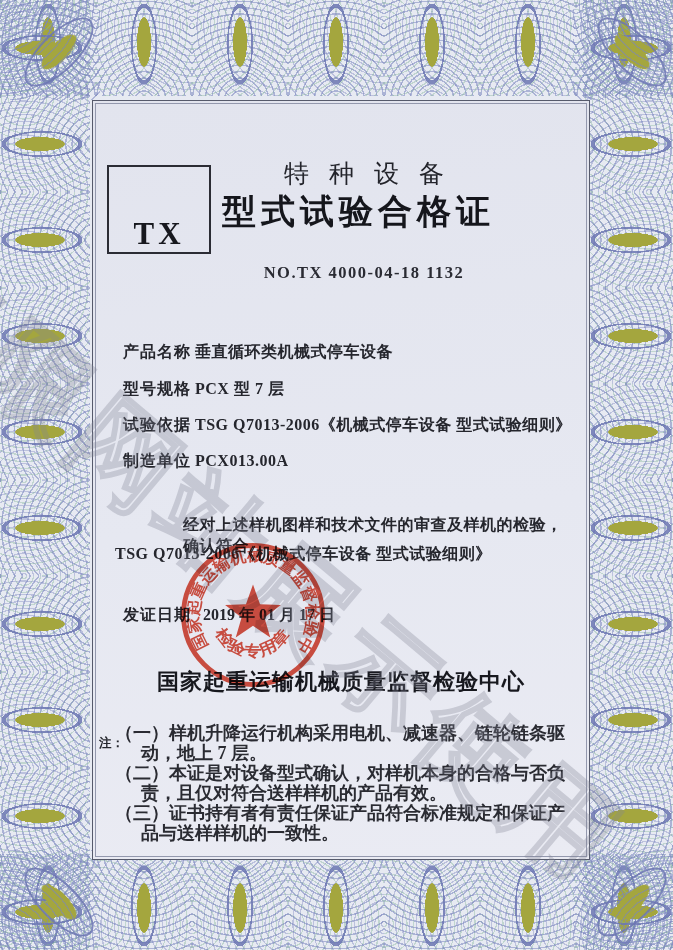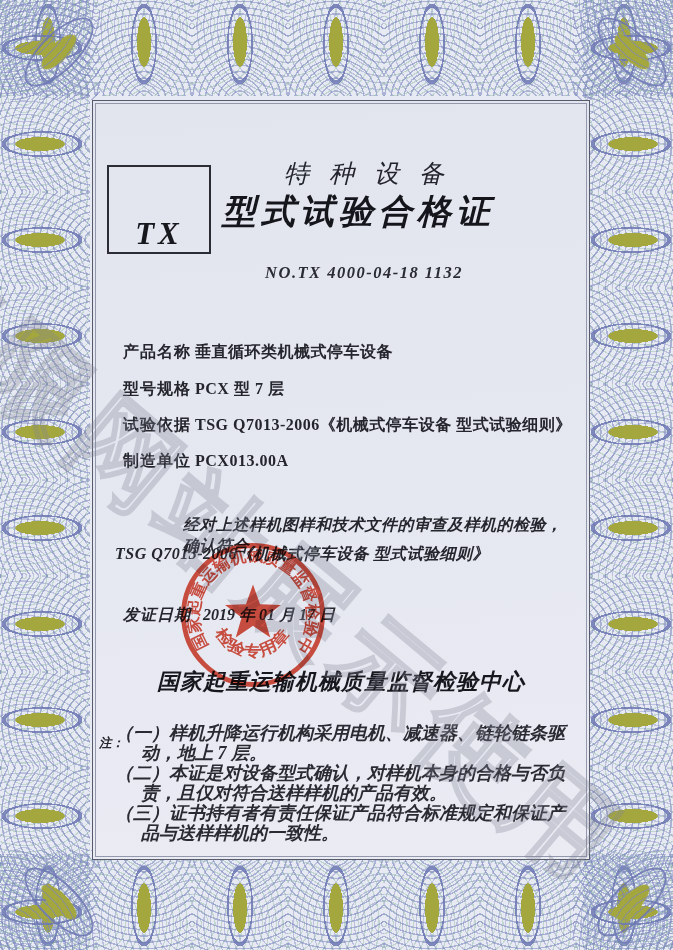--- a/index.html
+++ b/index.html
@@ -96,21 +96,21 @@
     position:absolute; left:-46px; top:222px; z-index:5; pointer-events:none;
     transform:rotate(40deg); transform-origin:left top;
     font-size:104px; font-weight:700; letter-spacing:10px; white-space:nowrap;
     color:rgba(0,0,0,0);
     -webkit-text-stroke:2.5px rgba(128,132,148,.42);
     text-stroke:2.5px rgba(128,132,148,.42);
     opacity:.75;
   }
 
   
-  .abs { position:absolute;font-style:italic; }
+  .abs { position:absolute; }
   .tx-box {
     left:14px; top:64px; width:100px; height:85px;
     border:2px solid #2b2c34; display:flex; align-items:flex-end; justify-content:center;
     font-size:31px; font-weight:700; letter-spacing:4px; color:#17181e;
   }
   .supertitle {
     left:112px; right:66px; top:56px; text-align:center;
     font-size:25px; letter-spacing:20px; text-indent:20px; color:#23242b; font-weight:500;
   }
   .main-title {

